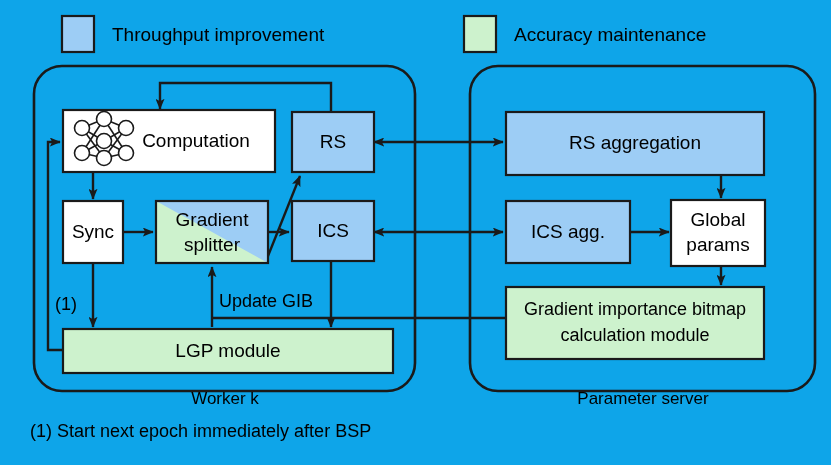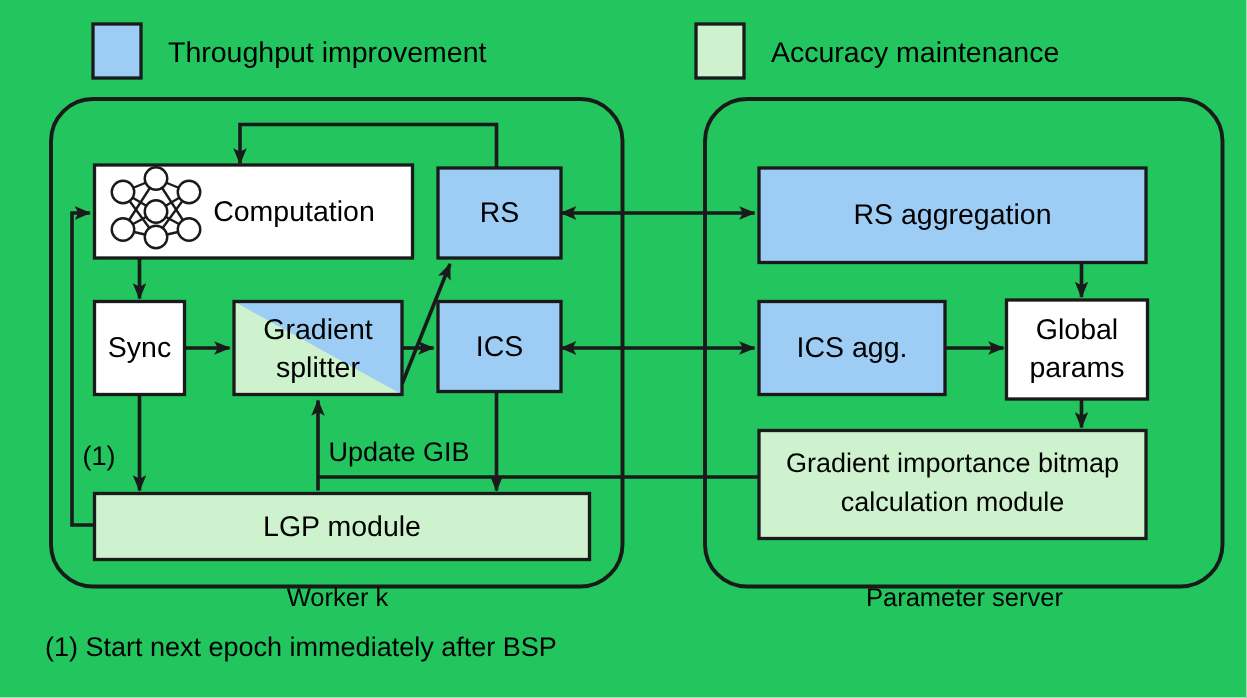--- a/index.html
+++ b/index.html
@@ -10,21 +10,21 @@
   body {
     width: 831px;
     height: 465px;
     font-family: "Liberation Sans", sans-serif;
     overflow: hidden;
   }
   #stage {
     position: relative;
     width: 831px;
     height: 465px;
-    background: #22c55e;
+    background: #0ea5e9;
   }
   svg.diagram {
     position: absolute;
     left: 0;
     top: 0;
     width: 831px;
     height: 465px;
   }
   .legend-label {
     font-size: 19px;

